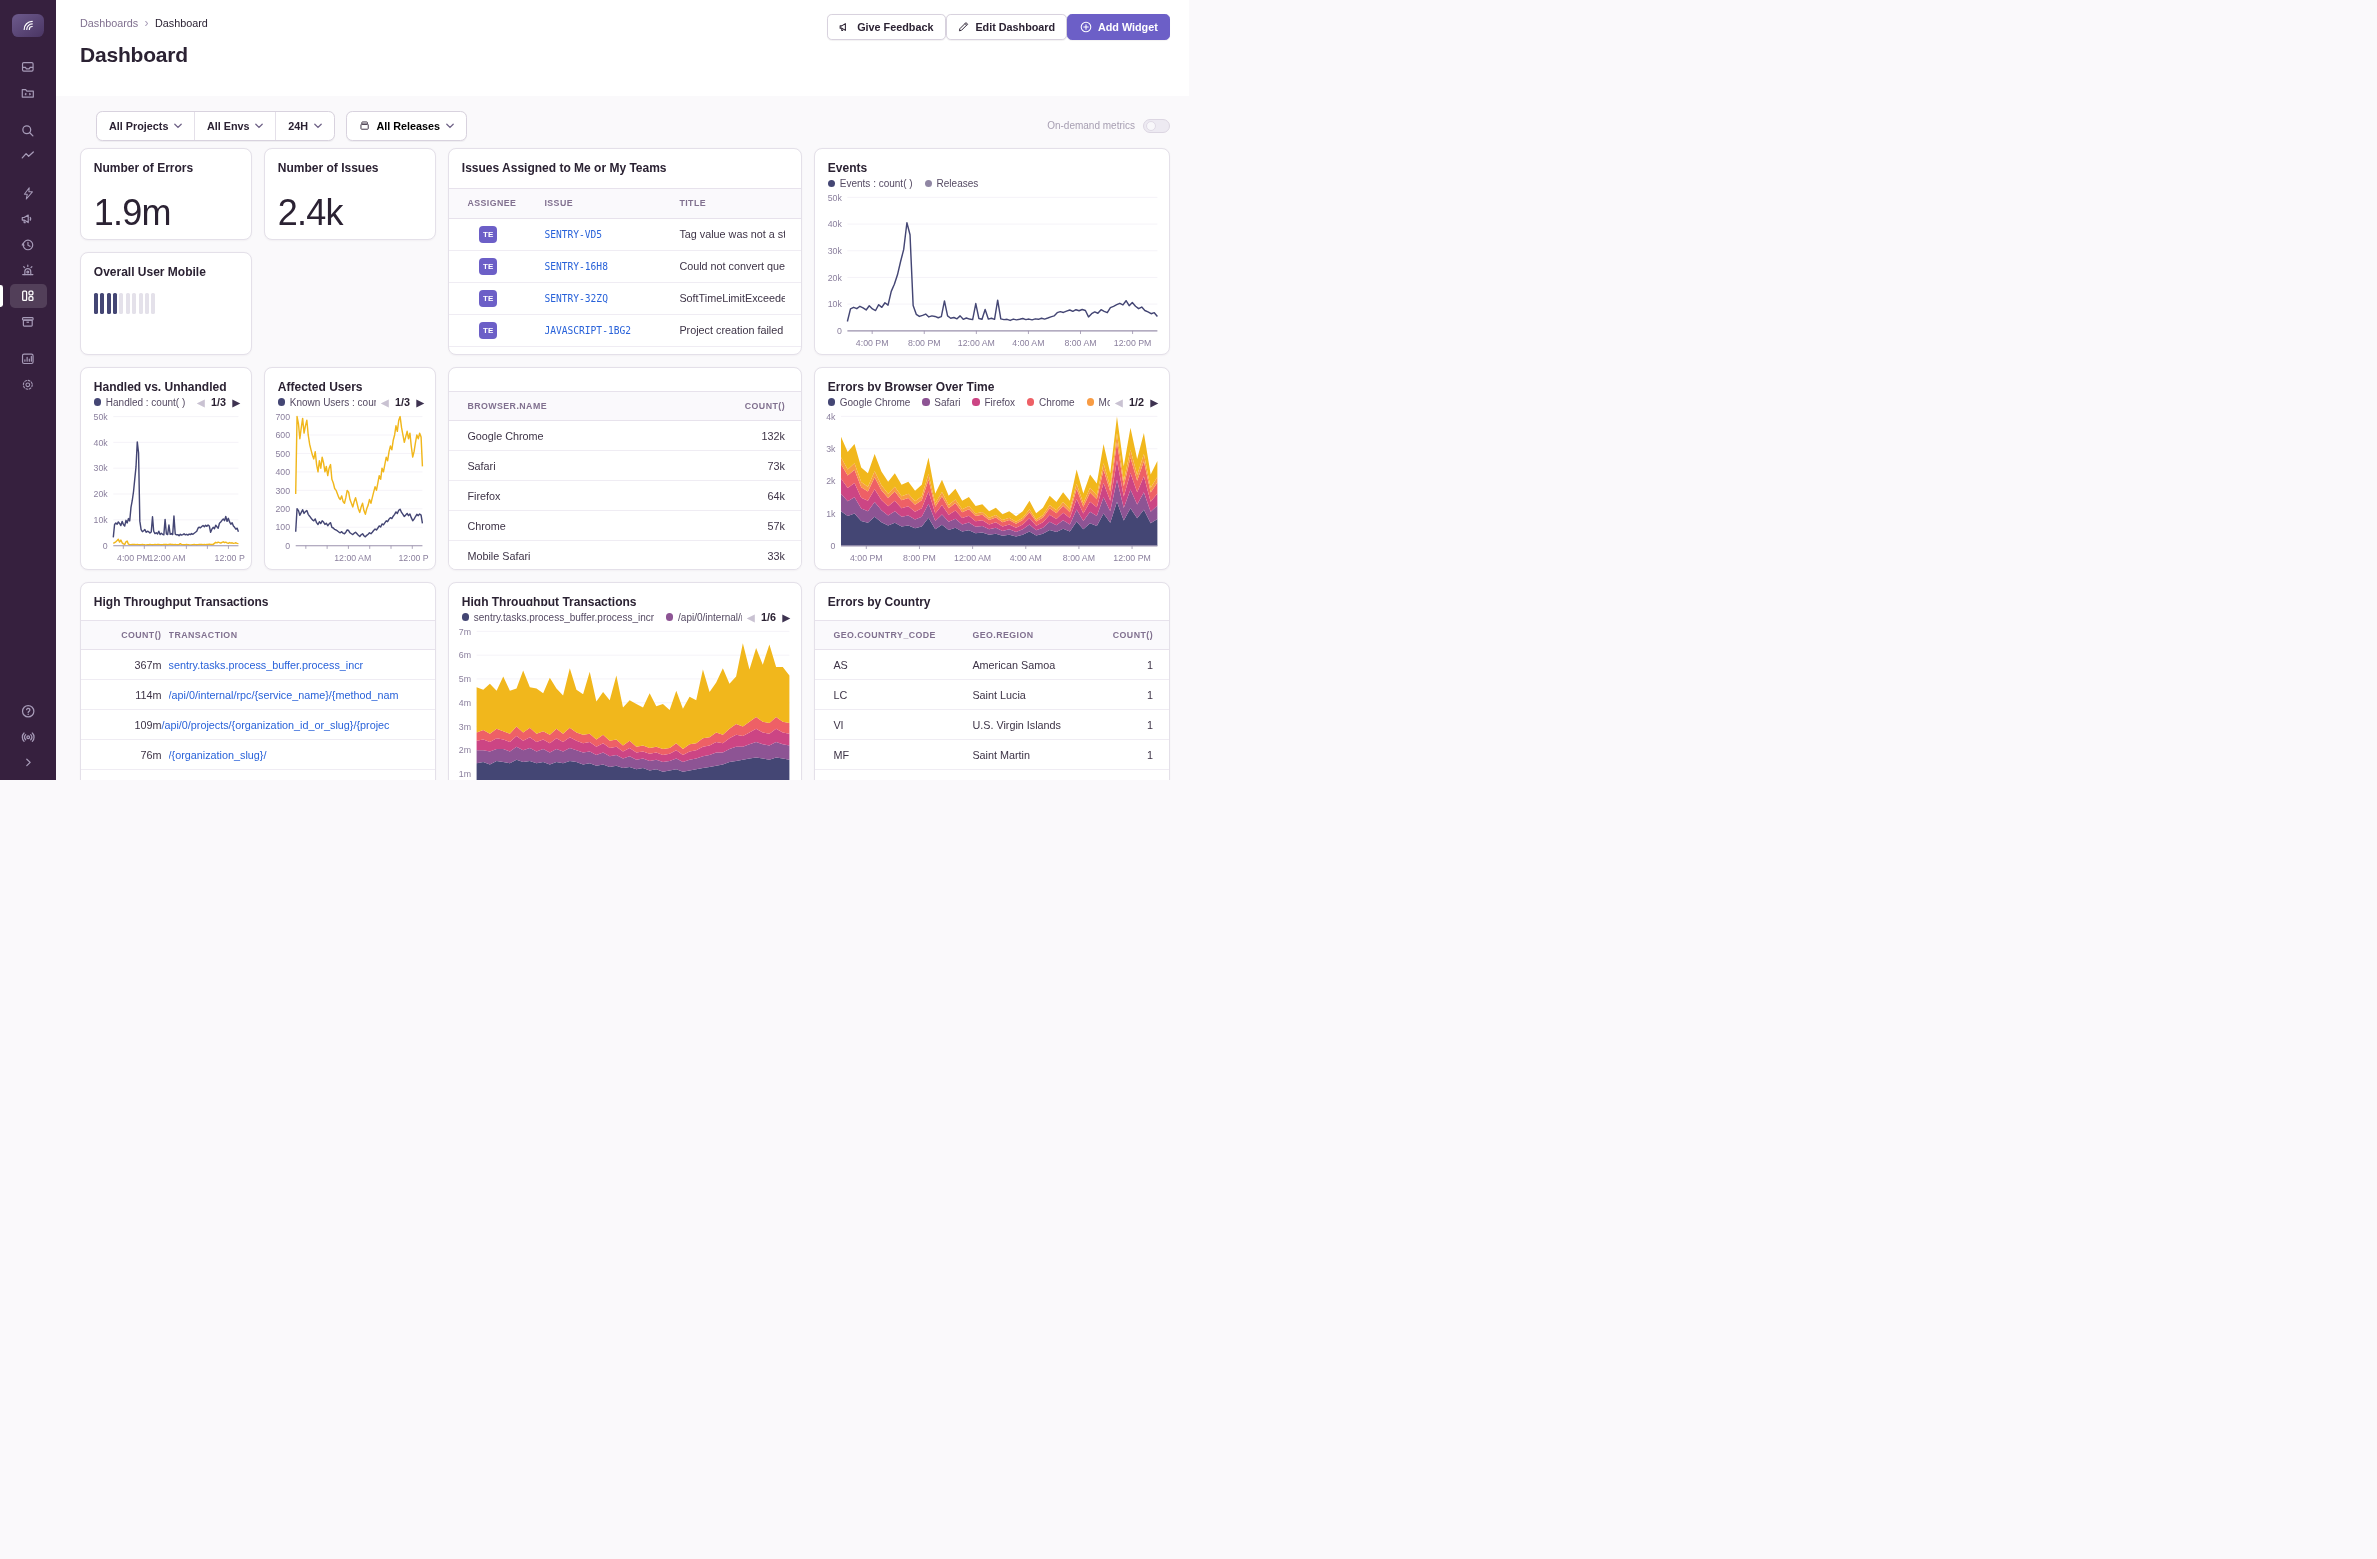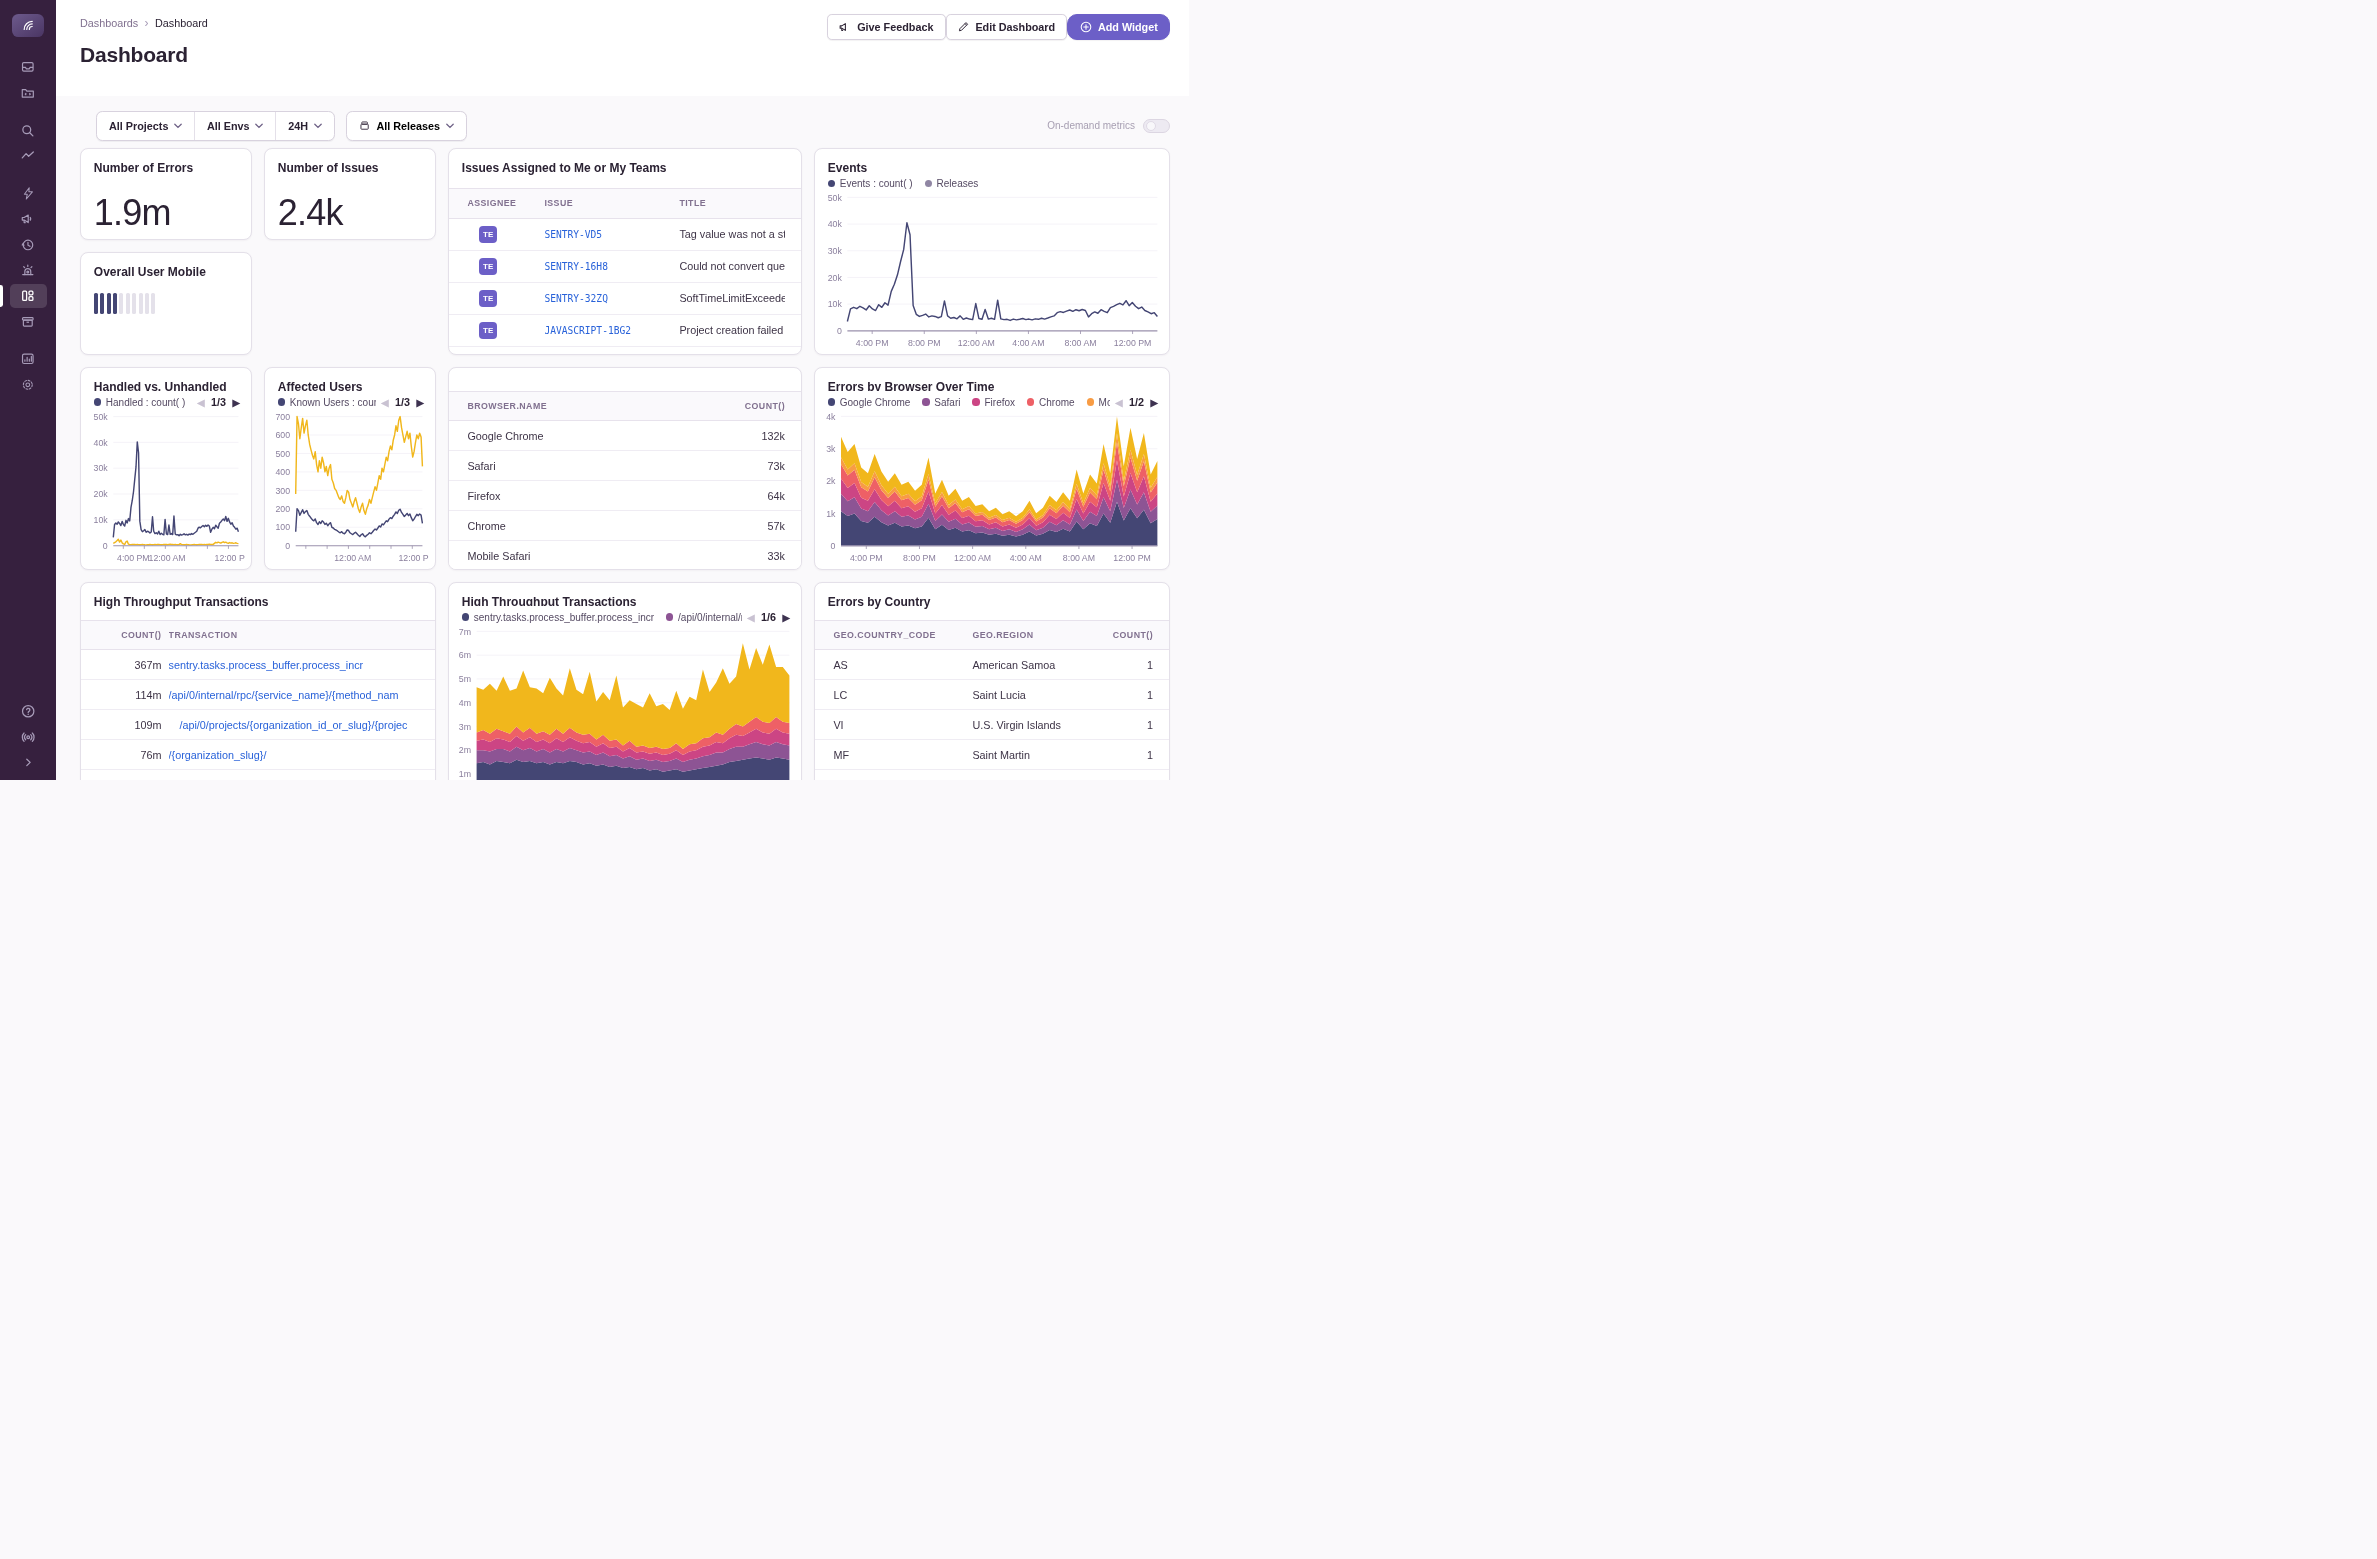--- a/index.html
+++ b/index.html
@@ -25,21 +25,21 @@
   .topbar { background:#FFFFFF; padding:16px 19px 11.2px 24px; position:relative; height:96px; }
   .breadcrumb { display:flex; align-items:center; gap:6.4px; font-size:10.8px; }
   .crumb-root { color:#80708F; cursor:pointer; }
   .crumb-sep { color:#A89DB8; font-size:12px; }
   .crumb-cur { color:#2B2233; }
   .page-title { font-size:21px; font-weight:700; margin-top:12.8px; letter-spacing:-0.2px; }
   .top-buttons { position:absolute; top:13.6px; right:19px; display:flex; gap:0;align-items:flex-end; }
   .btn { height:26px; display:inline-flex; align-items:center; gap:6.4px; padding:0 11.2px; border-radius:4.8px;
     border:0.8px solid #D8D2DE; background:#fff; font-size:10.8px; font-weight:700; color:#2B2233;
     box-shadow:0 0.8px 0.8px rgba(43,34,51,0.06); cursor:pointer; }
-  .btn.primary { background:#6C5FC7; border-color:#6C5FC7; color:#fff;border-radius:10px; }
+  .btn.primary { background:#6C5FC7; border-color:#6C5FC7; color:#fff; }
 
   
   .body-area { padding:15px 19px 0 24px; }
   .filter-row { display:flex; align-items:center;padding-left:16px; }
   .seg-group { display:flex; align-items:stretch; height:30px; background:#fff; border:0.8px solid #D8D2DE;
     border-radius:6.4px; box-shadow:0 0.8px 0.8px rgba(43,34,51,0.05); overflow:hidden; }
   .seg { display:flex; align-items:center; gap:5.6px; padding:0 12px; font-size:10.8px; font-weight:700; cursor:pointer; }
   .seg + .seg { border-left:0.8px solid #E4E0E9; }
   .releases-btn { margin-left:11.2px; height:30px; display:flex; align-items:center; gap:6.4px; padding:0 12px;
     background:#fff; border:0.8px solid #D8D2DE; border-radius:6.4px; font-size:10.8px; font-weight:700;
@@ -568,21 +568,21 @@
             <div class="t-row">
               <div class="t-cell right" style="width: 62px;">367m</div>
               <div class="t-cell link" style="flex: 1 1 0%; margin-left: 7.2px;">sentry.tasks.process_buffer.process_incr</div>
             </div>
             <div class="t-row">
               <div class="t-cell right" style="width: 62px;">114m</div>
               <div class="t-cell link" style="flex: 1 1 0%; margin-left: 7.2px;">/api/0/internal/rpc/{service_name}/{method_nam</div>
             </div>
             <div class="t-row">
               <div class="t-cell right" style="width: 62px;">109m</div>
-              <div class="t-cell link" style="flex: 1 1 0%; margin-left: 18px;">/api/0/projects/{organization_id_or_slug}/{projec</div>
+              <div class="t-cell link" style="flex: 1 1 0%; margin-left: 0;">/api/0/projects/{organization_id_or_slug}/{projec</div>
             </div>
             <div class="t-row">
               <div class="t-cell right" style="width: 62px;">76m</div>
               <div class="t-cell link" style="flex: 1 1 0%; margin-left: 7.2px;">/{organization_slug}/</div>
             </div>
           </div>
       </section>
 
       <section class="card g-tputchart">
         <h3 class="w-title">High Throughput Transactions</h3>

